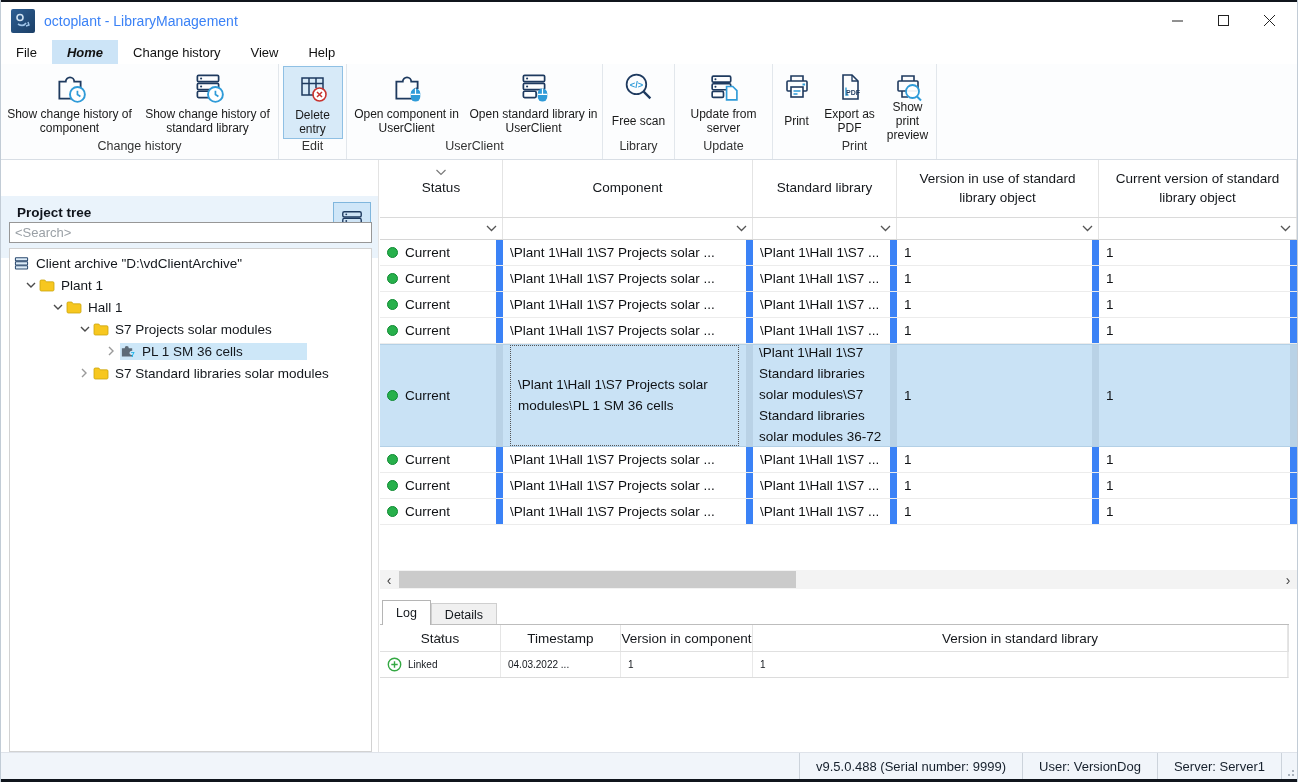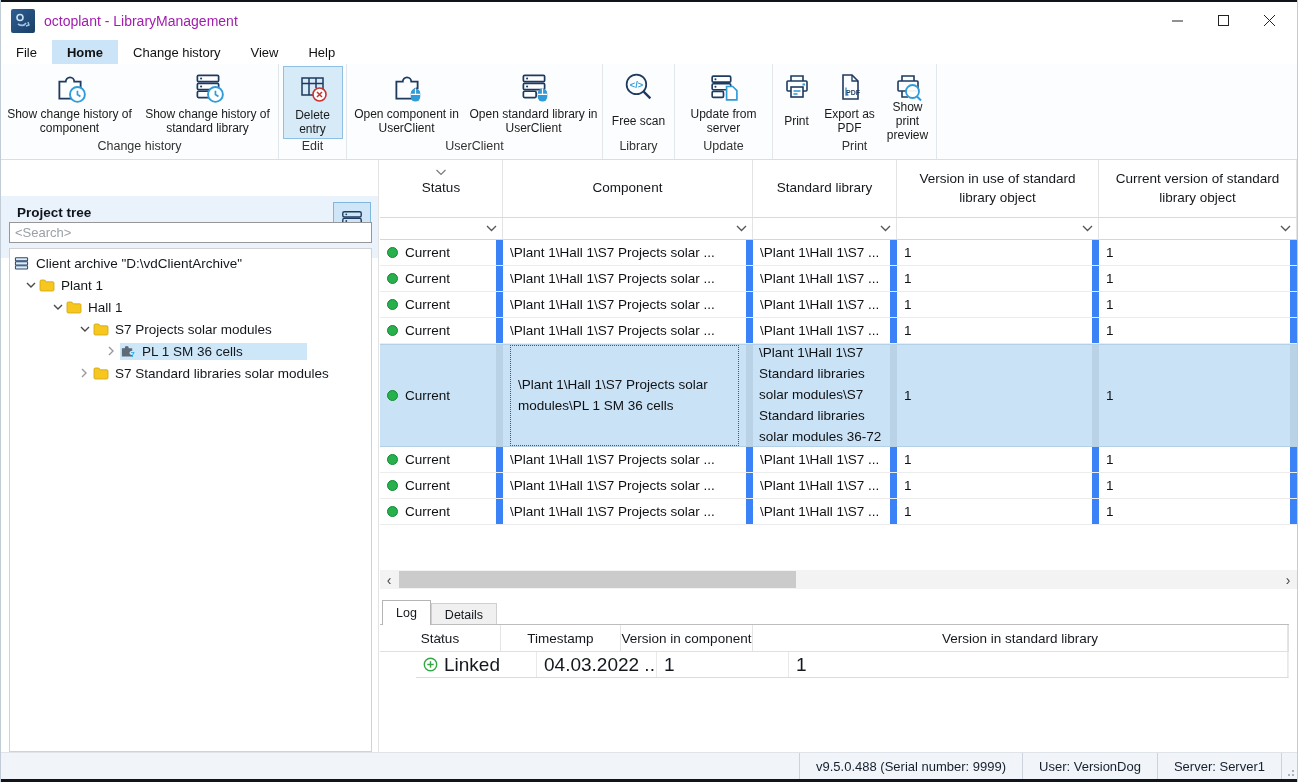--- a/index.html
+++ b/index.html
@@ -8,28 +8,28 @@
     position:relative; width:1298px; height:782px; background:#ffffff;
     font-family:"Liberation Sans", sans-serif; color:#14181d; overflow:hidden;
     border-left:1px solid #c2ccd6; border-right:1px solid #c2ccd6;
   }
   .top-edge { position:absolute; left:0; top:0; width:100%; height:2px; background:#10151c; }
   .bottom-edge { position:absolute; left:0; bottom:0; width:100%; height:3px; background:#10151c; }
 
   
   .titlebar { position:absolute; left:0; top:2px; width:100%; height:38px; background:#fff; display:flex; align-items:center; }
   .app-icon { width:24px; height:24px; margin-left:10px; border-radius:2px; background:linear-gradient(135deg,#2d5e93,#1b3f66); display:flex; align-items:center; justify-content:center; }
-  .title-text { margin-left:9px; font-size:14px; color:#a21caf; }
+  .title-text { margin-left:9px; font-size:14px; color:#3b82f6; }
   .win-controls { position:absolute; right:4px; top:0; height:38px; display:flex; }
   .win-btn { width:46px; height:38px; display:flex; align-items:center; justify-content:center; }
 
   
   .menubar { position:absolute; left:0; top:40px; width:100%; height:24px; background:#fff; display:flex; align-items:stretch; font-size:13px; }
   .menu-item { padding:0 15px; display:flex; align-items:center; color:#111; }
-  .menu-item.active { background:#cce4f7; font-weight:bold; }
+  .menu-item.active { background:#cce4f7; font-weight:bold;font-style:italic; }
 
   
   .ribbon { position:absolute; left:0; top:64px; width:100%; height:96px; background:#fcfdfe; border-bottom:1px solid #d8dee5; display:flex; }
   .rgroup { display:flex; flex-direction:column; border-right:1px solid #e2e7ec; }
   .rgroup-buttons { flex:1; display:flex; justify-content:center; padding-top:2px; }
   .rgroup-label { height:20px; text-align:center; font-size:12.5px; color:#333; }
   .rbtn { display:flex; flex-direction:column; align-items:center; padding-top:3px; }
   .rbtn .ric { height:36px; display:flex; align-items:center; justify-content:center; }
   .rbtn .rlabel { height:32px; display:flex; align-items:center; text-align:center; font-size:12px; line-height:1.18; color:#1a1a1a; }
   .rbtn.active { background:#d7eaf8; border:1px solid #8fc0e4; }
@@ -73,21 +73,21 @@
   .hs-thumb { position:absolute; left:19px; top:1px; width:397px; height:17px; background:#cbcbcb; }
 
   
   .tabs { position:absolute; left:2px; top:440px; height:25px; display:flex; align-items:flex-end; }
   .tab { font-size:12.5px; padding:0 13px; display:flex; align-items:center; }
   .tab.active { background:#fff; border:1px solid #b5b5b5; border-bottom:none; height:25px; position:relative; z-index:2; }
   .tab.inactive { background:#f0f0f0; border:1px solid #cfcfcf; border-bottom:none; height:22px; }
   .log-table { position:absolute; left:0; right:8px; top:464px; border-top:1px solid #bdbdbd; }
   .log-head { display:flex; height:27px; border-bottom:1px solid #e0e0e0; border-right:1px solid #e0e0e0; }
   .lh-cell { border-right:1px solid #e5e5e5; display:flex; align-items:center; justify-content:center; font-size:13.5px; color:#15181c; position:relative; overflow:hidden; white-space:nowrap; }
-  .log-row { display:flex; height:26px; border-bottom:1px solid #dcdcdc; border-right:1px solid #eee; font-size:19px;margin-left:36px; }
+  .log-row { display:flex; height:26px; border-bottom:1px solid #dcdcdc; border-right:1px solid #eee; font-size:10px; }
   .lr-cell { border-right:1px solid #e9e9e9; display:flex; align-items:center; padding:0 7px; white-space:nowrap; overflow:hidden; }
   .l0{width:121px}.l1{width:120px}.l2{width:132px}.l3{flex:1}
 
   
   .statusbar { position:absolute; left:0; bottom:3px; width:100%; height:27px; background:#f1f5fa; border-top:1px solid #dfe3ea; display:flex; justify-content:flex-end; align-items:stretch; font-size:13px; color:#16202c; }
   .sb-seg { display:flex; align-items:center; padding:0 16px; border-left:1px solid #ccd3db; }
   .sb-grip { width:16px; display:flex; align-items:flex-end; justify-content:flex-end; padding:0 2px 2px 0; border-left:1px solid #ccd3db; }
 </style>
 </head>
 <body>

